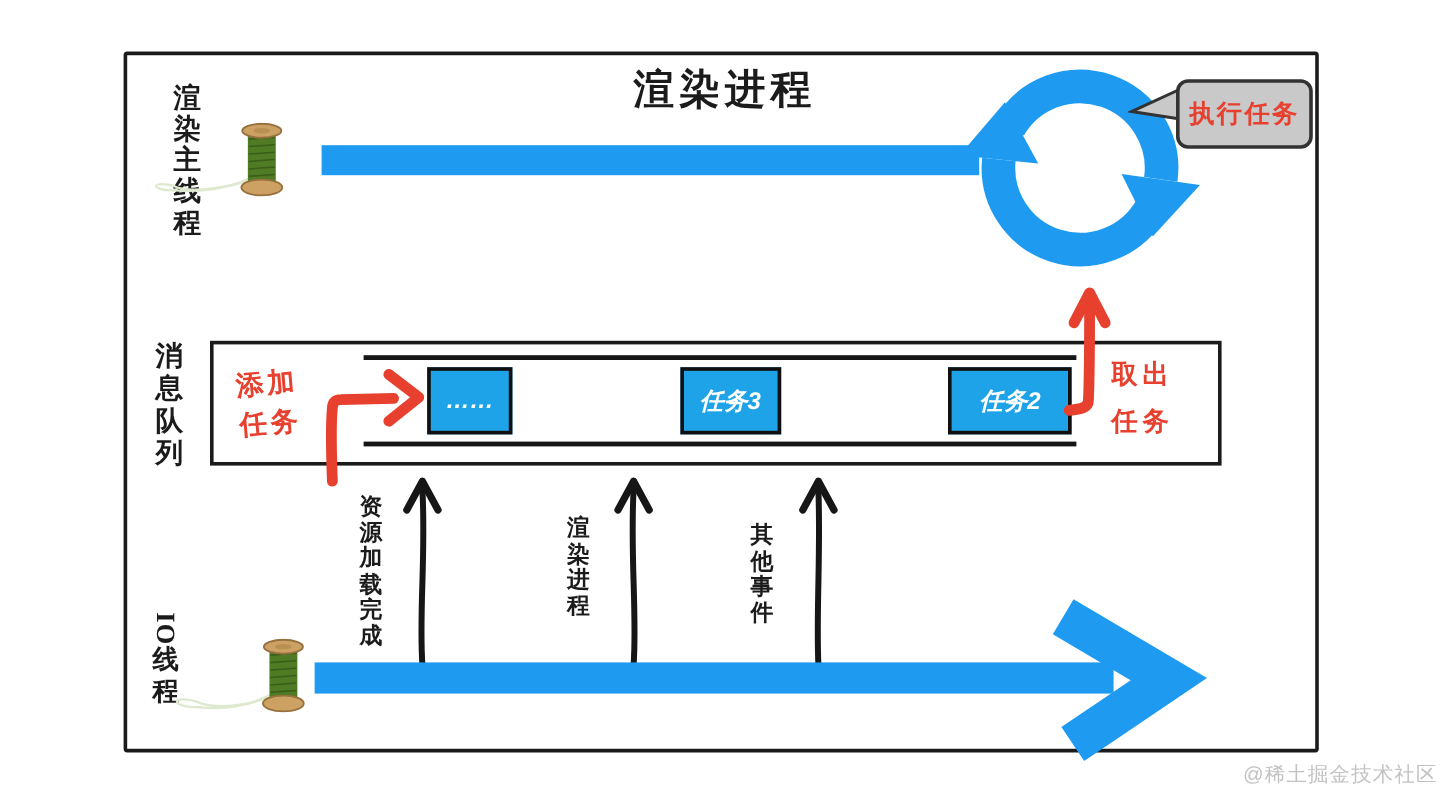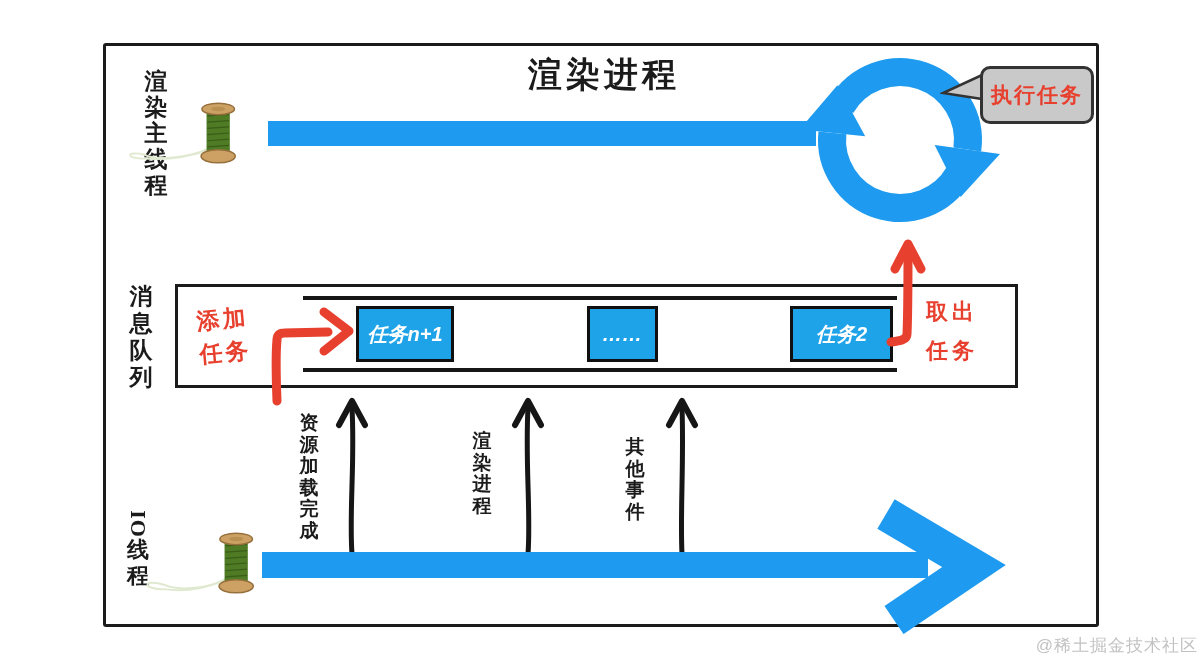--- a/index.html
+++ b/index.html
@@ -95,22 +95,22 @@
   <span>执行任务</span>
 </div>
 
 <div class="abs vlabel queue-label">消息队列</div>
 
 <div class="abs queue-box"></div>
 <div class="abs rail rail-top"></div>
 <div class="abs rail rail-bottom"></div>
 
 <div class="abs task-row">
-  <div class="task-box tw0">任务n+1</div>
   <div class="task-box tw2">……</div>
+  <div class="task-box tw3">任务3</div>
   <div class="task-box tw4">任务2</div>
 </div>
 
 <div class="abs red add-label">
   <div>添加</div>
   <div>任务</div>
 </div>
 <svg class="abs" style="left:248px;top:300px;" width="110" height="106" viewBox="0 0 110 106">
   <g fill="none" stroke="#e8402e" stroke-width="9" stroke-linecap="round" stroke-linejoin="round">
     <path d="M29 101 C28 75 28 50 29 40 Q29 33 36 33 L80 32"></path>

